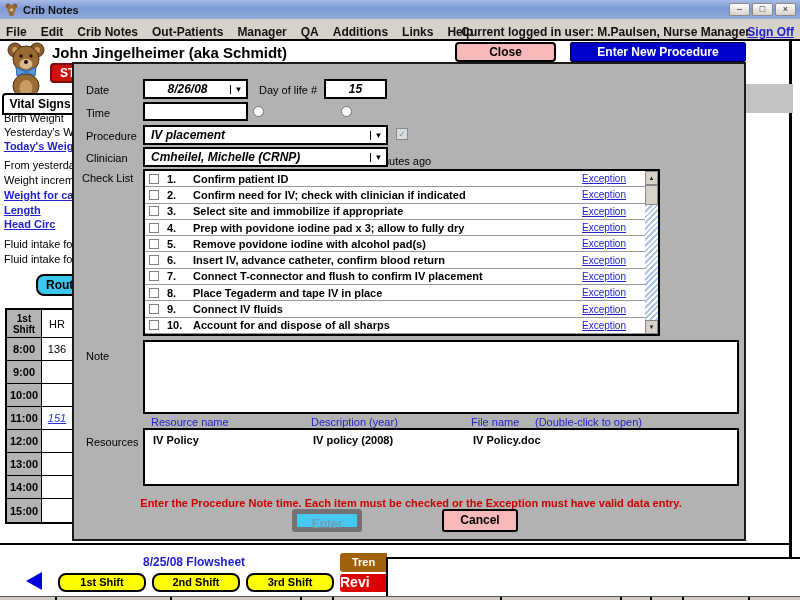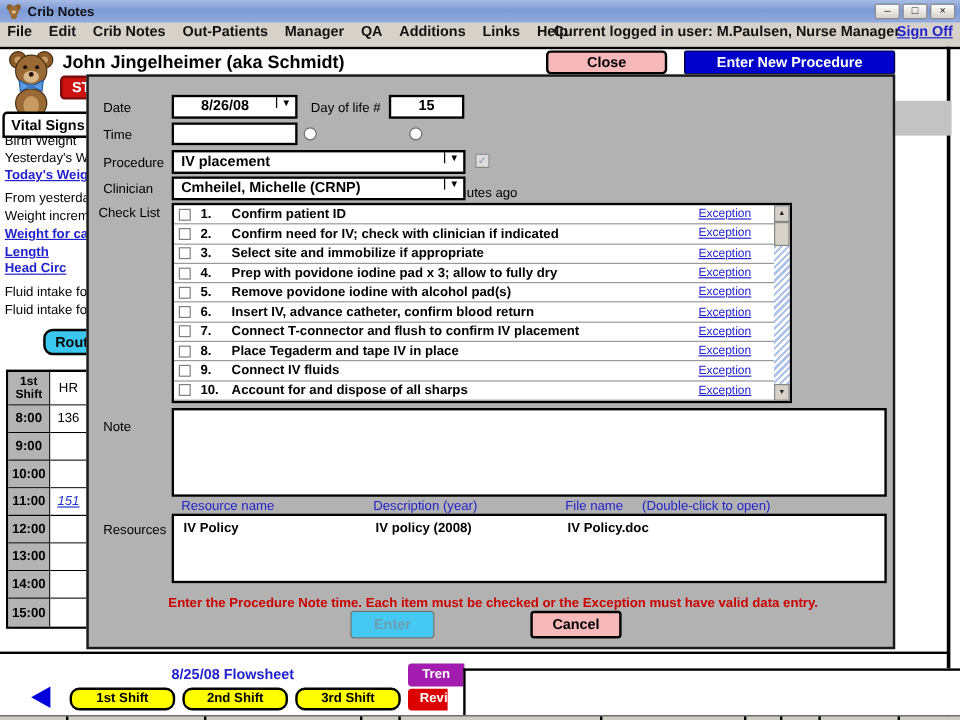--- a/index.html
+++ b/index.html
@@ -10,21 +10,21 @@
   .titlebar { position:absolute; left:0; top:0; width:800px; height:19px;
     background:linear-gradient(180deg,#a7bbe4 0%,#7e9bd6 45%,#93abdd 100%); display:flex; align-items:center; }
   .title-icon { width:13px; height:13px; margin-left:5px; }
   .title-text { margin-left:5px; font-size:11px; font-weight:bold; color:#101010; }
   .win-btns { position:absolute; right:4px; top:3px; display:flex; gap:2px; }
   .win-btn { width:21px; height:13px; background:linear-gradient(#fdfdfd,#d6d2ca); border:1px solid #8a8a8a;
     border-radius:2px; font-size:9px; line-height:11px; text-align:center; color:#222; cursor:default; }
 
   
   .menubar { position:absolute; left:0; top:19px; width:800px; height:20px; background:#d6d2ca;
-    display:flex; align-items:flex-start; padding-left:6px; gap:14px; }
+    display:flex; align-items:flex-end; padding-left:6px; gap:14px; }
   .menu-item { font-size:12px; font-weight:bold; color:#111; white-space:nowrap; }
   .logged-in { position:absolute; right:50px; font-size:12px; font-weight:bold; color:#111; white-space:nowrap; }
   .sign-off { position:absolute; right:6px; font-size:12px; font-weight:bold; color:#2222cc; text-decoration:underline; }
 
   .hline-top { position:absolute; left:0; top:39px; width:800px; height:2px; background:#000; }
   .vline-right { position:absolute; left:789px; top:39px; width:3px; height:561px; background:#000; }
   .hline-footer { position:absolute; left:0; top:543px; width:791px; height:2px; background:#000; }
 
   
   .bear-logo { position:absolute; left:4px; top:41px; }
@@ -58,36 +58,36 @@
   .fs-head-hr { height:28px; }
   .fs-val-link { color:#2233cc; font-style:italic; text-decoration:underline; }
   .fs-row:last-child .fs-time, .fs-row:last-child .fs-hr { border-bottom:none; }
 
   
   .fs-title { position:absolute; left:143px; top:555px; font-size:12px; font-weight:bold; color:#2222cc; }
   .footer-arrow { position:absolute; left:26px; top:572px; width:0; height:0;
     border-top:9px solid transparent; border-bottom:9px solid transparent; border-right:16px solid #0000dd; }
   .shift-btn { position:absolute; top:573px; width:88px; height:19px; background:#ffff00; border:2px solid #000;
     border-radius:8px; font-size:11px; font-weight:bold; text-align:center; line-height:15px; z-index:2; }
-  .trend-btn { position:absolute; left:340px; top:553px; width:47px; height:19px; background:#a21caf; color:#fff;
+  .trend-btn { position:absolute; left:340px; top:553px; width:47px; height:19px; background:#a16207; color:#fff;
     font-size:11px; font-weight:bold; text-align:center; line-height:18px; border-radius:3px 0 0 3px; z-index:4; }
-  .review-btn { position:absolute; left:340px; top:574px; width:33px; height:18px; background:#dd0000; color:#fff;
-    font-size:11px; font-weight:bold; text-align:right; line-height:17px; border-radius:3px 0 0 3px; z-index:4; }
+  .review-btn { position:absolute; left:340px; top:574px; width:47px; height:18px; background:#dd0000; color:#fff;
+    font-size:14px; font-weight:bold; text-align:left; line-height:17px; border-radius:3px 0 0 3px; z-index:4; }
   .white-panel { position:absolute; left:386px; top:557px; width:414px; height:39px; background:#fff;
     border-left:2px solid #000; border-top:2px solid #000; z-index:5; }
   .bottom-strip { position:absolute; left:0; top:596px; width:800px; height:4px; background:#cfcbc3;
     border-top:1px solid #555; z-index:6; }
   .grid-line { position:absolute; top:0; width:2px; height:4px; background:#000; }
 
   
   .modal { position:absolute; left:72px; top:62px; width:674px; height:479px; background:#b2b2b2;
     border:2px solid #1a1a1a; z-index:10; }
   .m-label { position:absolute; font-size:11px; color:#000; white-space:nowrap; }
   .m-box { position:absolute; background:#fff; border:2px solid #000; }
-  .combo { display:flex; align-items:flex-start; }
+  .combo { display:flex; align-items:center;font-style:italic; }
   .combo-value { flex:1; font-size:12px; font-weight:bold; display:flex; align-items:center; }
   .combo-value.center { justify-content:center; }
   .combo-value.left { padding-left:6px; }
   .combo-arrow { width:16px; border-left:1px solid #000; display:flex; align-items:center; justify-content:center;
     font-size:8px; color:#000; }
   .radio { position:absolute; width:11px; height:11px; border:1px solid #707070; border-radius:50%; background:#fff; }
   .radio-label { position:absolute; font-size:11px; color:#000; white-space:nowrap;margin-top:48px; }
   .pain-check { position:absolute; left:322px; top:64px; width:12px; height:12px; background:#dcdcdc;
     border:1px solid #888; font-size:9px; font-weight:bold; color:#7a98a8; text-align:center; line-height:11px; }
   .pain-label { position:absolute; left:339px; top:63px; font-size:12px; font-weight:bold; color:#2222cc; }
@@ -103,21 +103,21 @@
   .cl-scroll { position:absolute; right:0; top:0; width:13px; height:163px; display:flex; flex-direction:column; }
   .cl-sbtn { height:14px; background:#d6d2ca; border:1px solid #888; font-size:6px; text-align:center; line-height:12px; color:#222; }
   .cl-track { flex:1; background:repeating-linear-gradient(135deg,#ffffff 0 2px,#aec4e8 2px 4px); position:relative; }
   .cl-thumb { position:absolute; top:0; left:0; width:100%; height:20px; background:#d6d2ca; border:1px solid #888; }
 
   .res-head { position:absolute; font-size:11px; color:#2222cc; white-space:nowrap; }
   .res-cell { position:absolute; top:4px; font-size:11px; font-weight:bold; color:#000; white-space:nowrap; }
   .error-msg { position:absolute; left:0; top:433px; width:674px; text-align:center; font-size:11px;
     font-weight:bold; color:#cc0000; }
   .enter-btn { position:absolute; left:218px; top:445px; width:70px; height:23px; background:#45c8f2;
-    border:1px solid #737373; border-radius:3px; color:#6f9db0; font-size:12px; font-weight:bold;
+    border:5px solid #737373; border-radius:3px; color:#6f9db0; font-size:12px; font-weight:bold;
     text-align:center; line-height:21px; }
   .cancel-btn { position:absolute; left:368px; top:445px; width:76px; height:23px; background:#f6b8b8;
     border:2px solid #000; border-radius:3px; color:#000; font-size:12px; font-weight:bold;
     text-align:center; line-height:19px; }
 </style>
 </head>
 <body>
 
 <div id="app">
 

